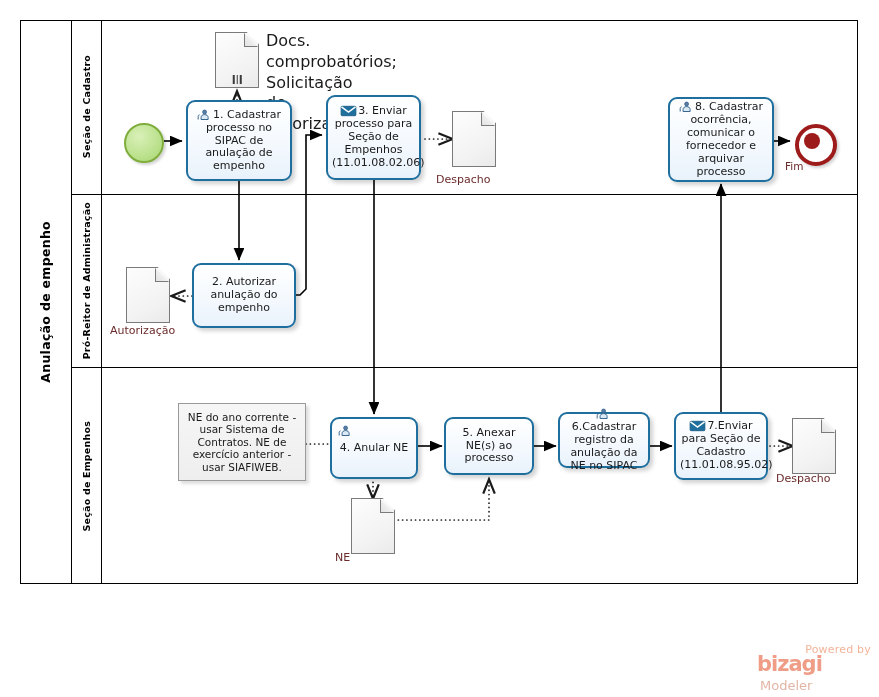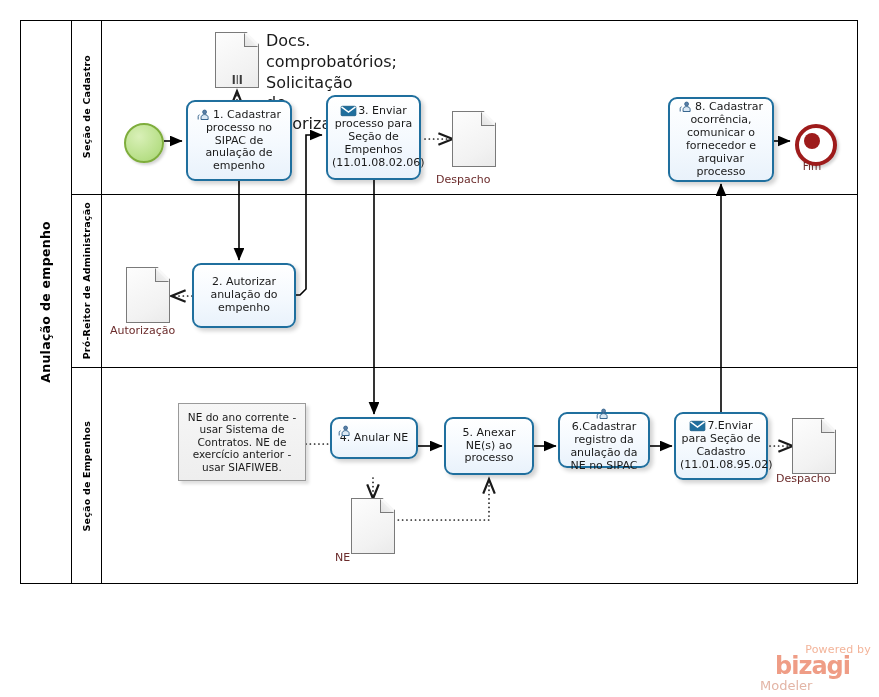--- a/index.html
+++ b/index.html
@@ -25,21 +25,21 @@
   .task .tlabel{display:block;width:100%;}
   .task .ticon{display:inline-block;vertical-align:-3px;margin-right:1px;}
 
   
   .start-ev{position:absolute;width:36px;height:36px;border-radius:50%;
      background:radial-gradient(circle at 36% 32%,#d9f0b8 0%,#b9e08a 65%,#a7d472 100%);
      border:2px solid #7ead3c;box-shadow:2px 2px 3px rgba(0,0,0,.18);z-index:6;}
   .end-ev{position:absolute;width:34px;height:34px;border-radius:50%;
      background:#ffffff;border:4px solid #9e1b1b;box-shadow:2px 2px 3px rgba(0,0,0,.18);z-index:6;}
   .end-ev i{position:absolute;left:5px;top:5px;width:16px;height:16px;border-radius:50%;background:#9e1b1b;}
-  .ev-label{position:absolute;font-size:10.5px;color:#6b2b2b;text-align:center;}
+  .ev-label{position:absolute;font-size:10.5px;color:#6b2b2b;text-align:left;}
 
   
   .doc{position:absolute;z-index:5;}
   .doc .shape{position:relative;width:44px;height:56px;
      background:linear-gradient(150deg,#fdfdfd 0%,#f2f2f2 70%,#eaeaea 100%);
      border:1px solid #7a7a7a;box-shadow:3px 3px 3px rgba(0,0,0,.13);box-sizing:border-box;
      clip-path:polygon(0 0,72% 0,100% 22%,100% 100%,0 100%);}
   .doc .fold{position:absolute;right:0;top:0;width:13px;height:13px;
      border-left:1px solid #7a7a7a;border-bottom:1px solid #7a7a7a;
      background:linear-gradient(225deg,#ffffff 0%,#e2e2e2 100%);
@@ -62,21 +62,21 @@
 
   
   .edges{position:absolute;left:0;top:0;width:879px;height:697px;z-index:4;pointer-events:none;}
   .sf{fill:none;stroke:#000;stroke-width:1.6;}
   .af{fill:none;stroke:#1a1a1a;stroke-width:1.7;stroke-linecap:round;stroke-dasharray:0.1 4.2;}
 
   
   .bz{position:absolute;left:744px;top:643px;width:130px;height:50px;text-align:center;}
   .bz .pb{position:absolute;right:3px;top:0;font-size:11px;color:#f3b49a;
       font-family:"DejaVu Sans",sans-serif;letter-spacing:.2px;}
-  .bz .main{position:absolute;left:31px;top:11px;font-size:24px;color:#ef9d86;
+  .bz .main{position:absolute;left:13px;top:11px;font-size:21px;color:#ef9d86;
       font-weight:bold;letter-spacing:-1px;line-height:1;}
   .bz .mod{position:absolute;left:16px;top:36px;font-size:13px;color:#e3b5a6;line-height:1;}
 </style>
 </head>
 <body>
 
 <div id="canvas">
 
   <div class="pool"></div>
   <div class="pool-hdr">
@@ -161,21 +161,21 @@
     <span class="tlabel">2. Autorizar anulação do empenho</span>
   </div>
 
   <div class="task" style="left:326px;top:95px;width:95px;height:85px;">
     <span class="tlabel"><svg class="ticon" width="17" height="12" viewBox="0 0 18 13">
           <rect x="1" y="1.4" width="16" height="10.2" rx="1" fill="#1f6f9e" stroke="#155a82" stroke-width=".9"></rect>
           <path d="M1.4 2.1 9 7.6l7.6-5.5" fill="none" stroke="#ffffff" stroke-width="1.6"></path>
         </svg><span>3. Enviar processo para Seção de Empenhos (11.01.08.02.06)</span></span>
   </div>
 
-  <div class="task" style="left:330px;top:417px;width:88px;height:42px;justify-content:center;">
+  <div class="task" style="left:330px;top:417px;width:88px;height:62px;justify-content:center;">
     <span class="tlabel"><svg class="ticon" width="15" height="13" viewBox="0 0 16 14" style="position:absolute;left:6px;top:5px;">
           <path d="M8.1 2.2a2.1 2.1 0 1 1 0 4.2 2.1 2.1 0 0 1 0-4.2z" fill="#5b7fa6" stroke="#2a5b86" stroke-width=".8"></path>
           <path d="M4.3 12.4v-2.2c0-2 1.7-3.1 3.8-3.1s3.8 1.1 3.8 3.1v2.2z" fill="#dbe9f5" stroke="#2a5b86" stroke-width="1"></path>
           <path d="M1.2 12.4V9.1c0-1 .6-1.7 1.5-1.7" fill="none" stroke="#2a5b86" stroke-width="1"></path>
         </svg><span>4. Anular NE</span></span>
   </div>
 
   <div class="task" style="left:444px;top:417px;width:90px;height:58px;">
     <span class="tlabel">5. Anexar NE(s) ao processo</span>
   </div>

